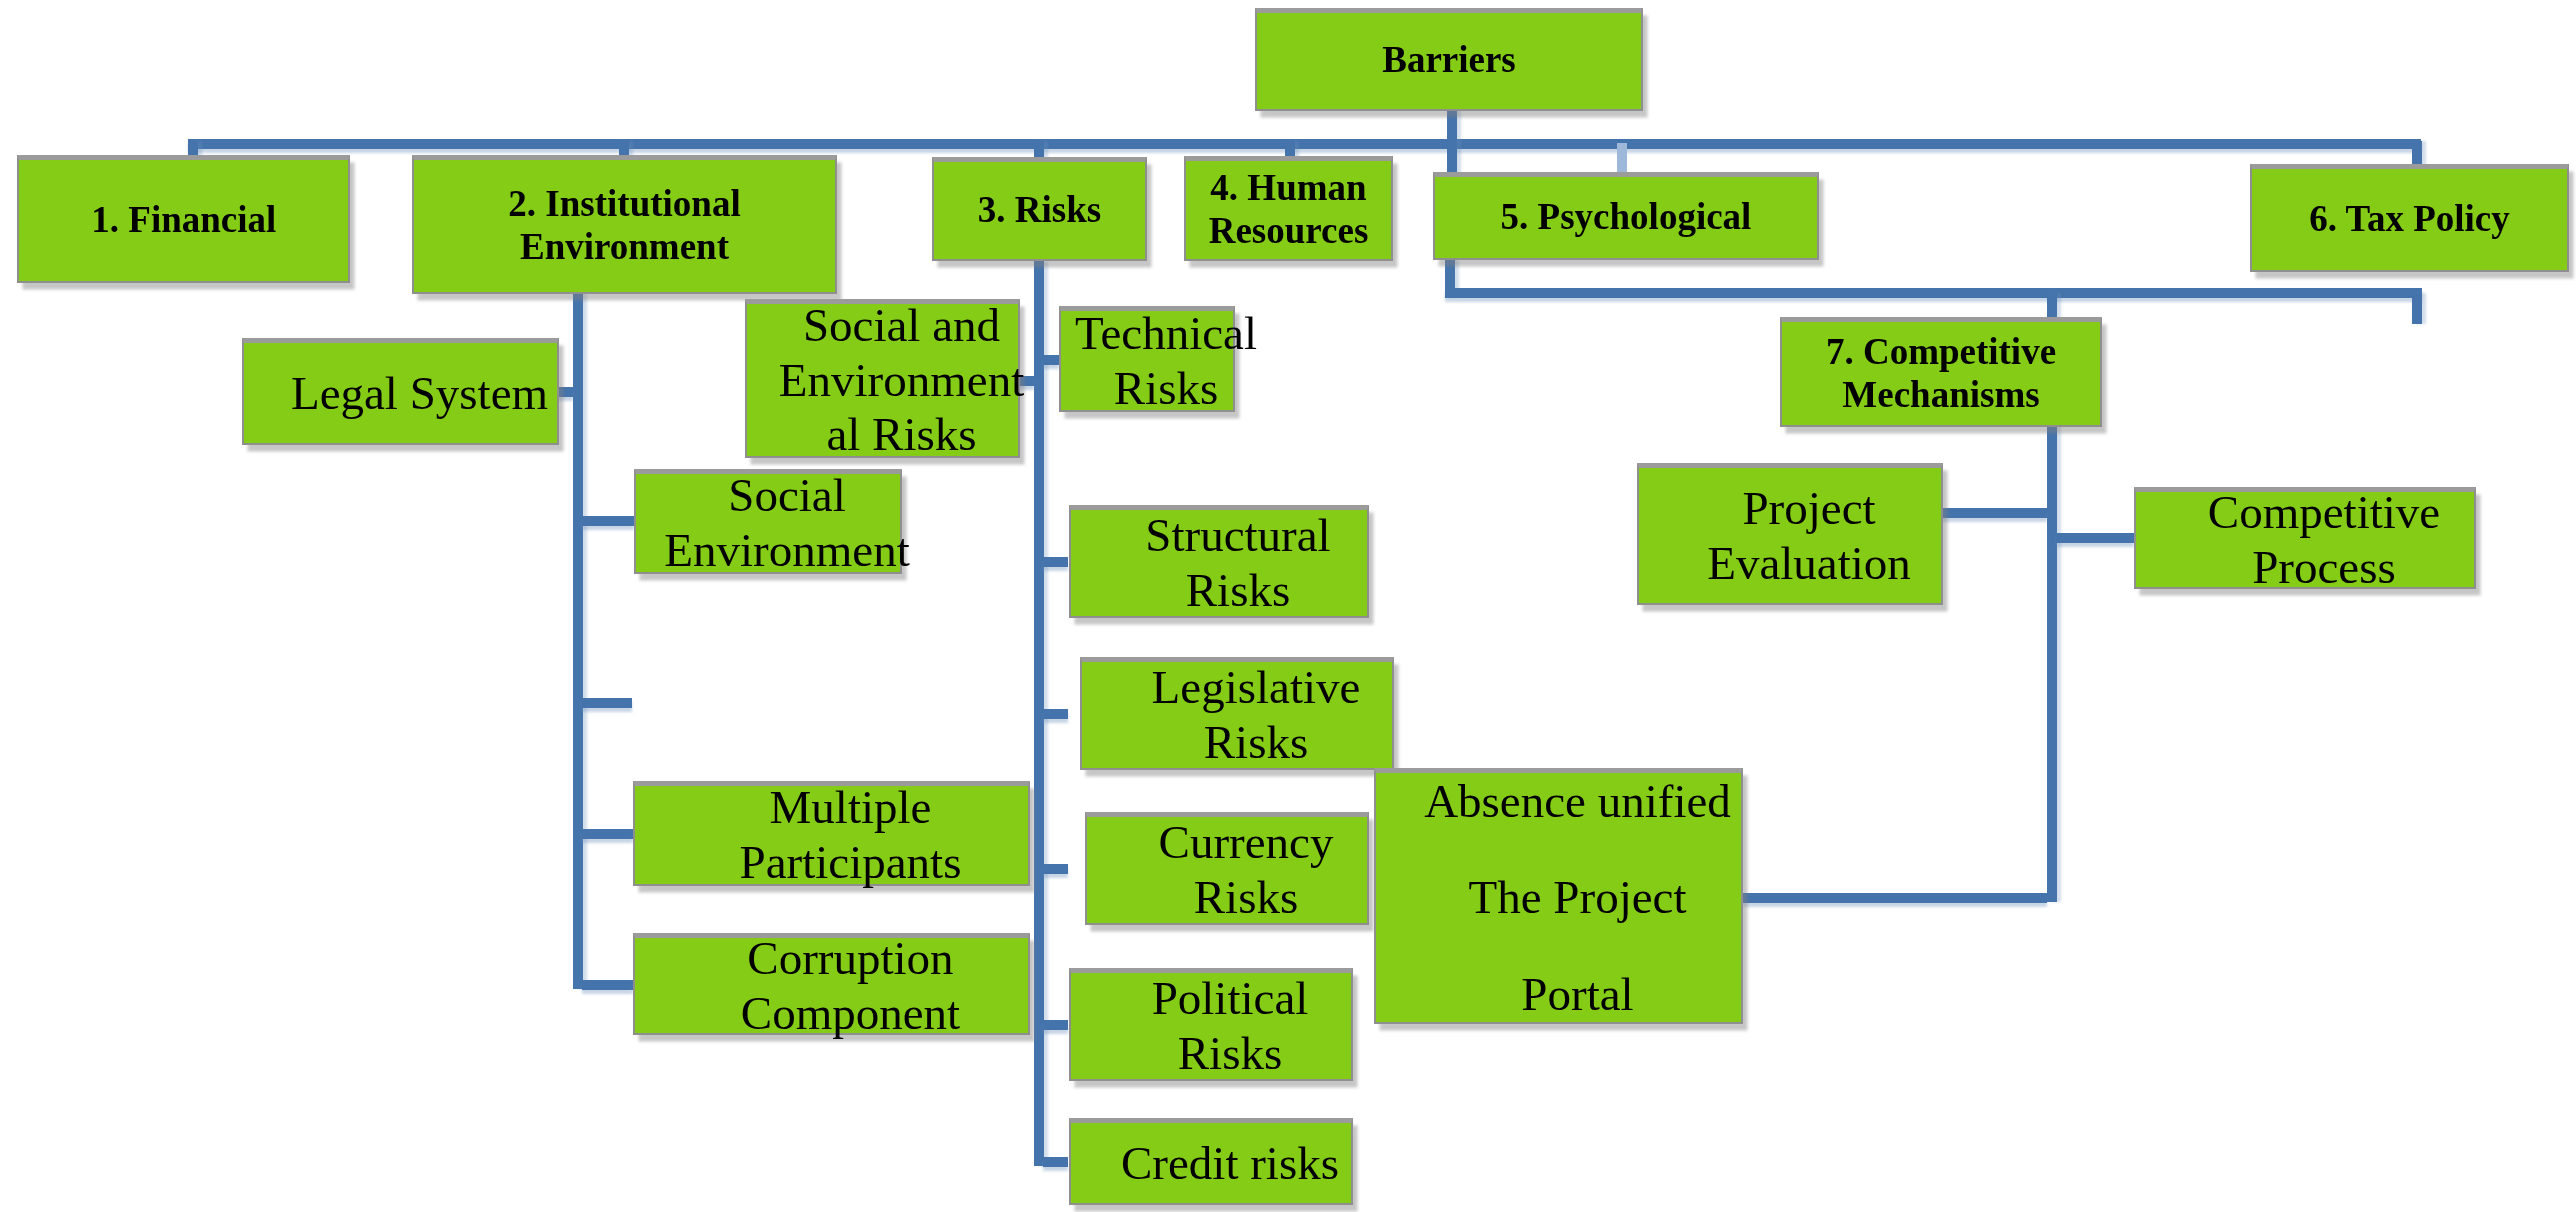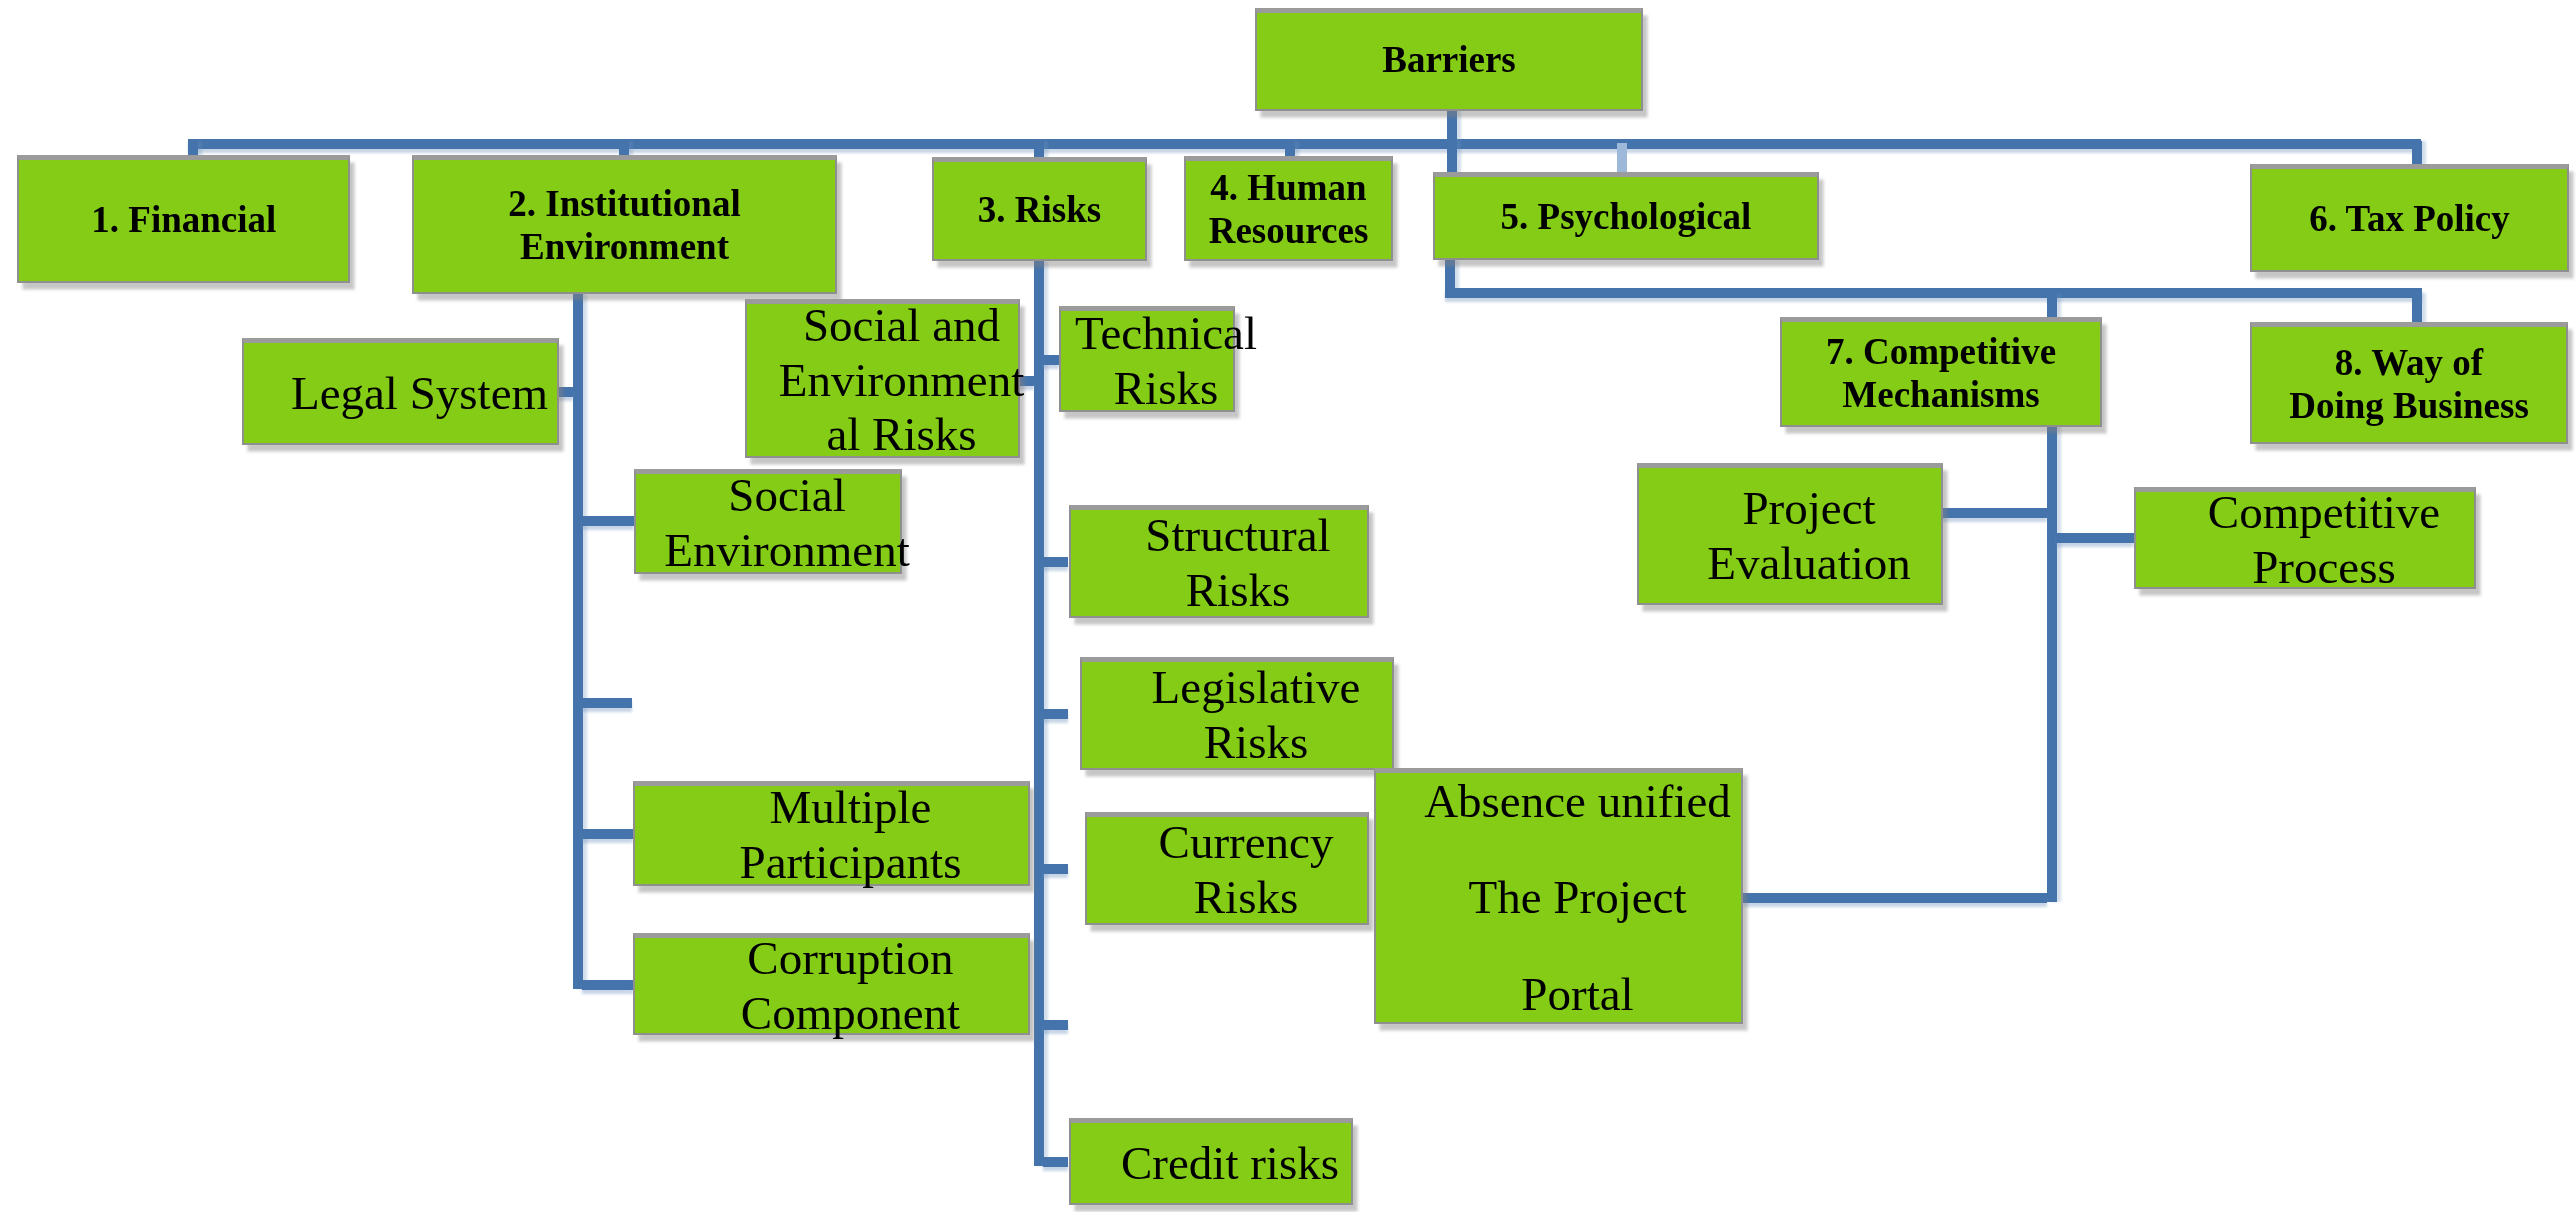--- a/index.html
+++ b/index.html
@@ -102,42 +102,41 @@
   <div class="node main" style="left:17.3px;   top:155px; width:333px; height:128px;">1. Financial</div>
   <div class="node main" style="left:412px;  top:155px; width:425px; height:139px;">2. Institutional
 Environment</div>
   <div class="node main" style="left:932px; top:157px; width:215px; height:104px;">3. Risks</div>
   <div class="node main" style="left:1184px; top:156px; width:209px; height:105px;">4. Human
 Resources</div>
   <div class="node main" style="left:1433px; top:172px; width:386px; height:88px;">5. Psychological</div>
   <div class="node main" style="left:2250px; top:164px; width:319px; height:108px;">6. Tax Policy</div>
   <div class="node main" style="left:1780px; top:317px; width:322px; height:110px;">7. Competitive
 Mechanisms</div>
-  <div class="node main" style="left:2250px; top:322px; width:318px; height:122px;">8. Way of
-Doing Business</div>
 
   <div class="node sub" style="left:242px;  top:338px;  width:317px; height:107px;">Legal System</div>
   <div class="node sub" style="left:634px; top:469px;  width:268px; height:105px;">Social
 Environment</div>
   <div class="node sub" style="left:633px; top:781px; width:397px; height:105px;">Multiple
 Participants</div>
   <div class="node sub" style="left:633px; top:933px; width:397px; height:102px;">Corruption
 Component</div>
 
   <div class="node sub" style="left:745px; top:299px;  width:275px; height:159px;">Social and
 Environment
 al Risks</div>
   <div class="node sub" style="left:1059px; top:306px;  width:176px; height:106px;">Technical
 Risks</div>
   <div class="node sub" style="left:1069px; top:505px;  width:300px; height:113px;">Structural
 Risks</div>
   <div class="node sub" style="left:1080px; top:657px; width:314px; height:113px;">Legislative
 Risks</div>
   <div class="node sub" style="left:1069px; top:812px; width:284px; height:113px;margin-left:16px;">Currency
 Risks</div>
+  <div class="node sub" style="left:1069px; top:968px; width:284px; height:113px;">Political Risks</div>
   <div class="node sub" style="left:1069px; top:1118px; width:284px; height:87px;">Credit risks</div>
 
   <div class="node sub" style="left:2134px; top:487px;  width:342px; height:102px;">Competitive
 Process</div>
   <div class="node sub" style="left:1637px; top:463px;  width:306px; height:142px;">Project
 Evaluation</div>
   <div class="node sub absence-box" style="left:1374px; top:768px; width:369px; height:256px;">Absence unified
 The Project Portal</div>
 
 </div>

